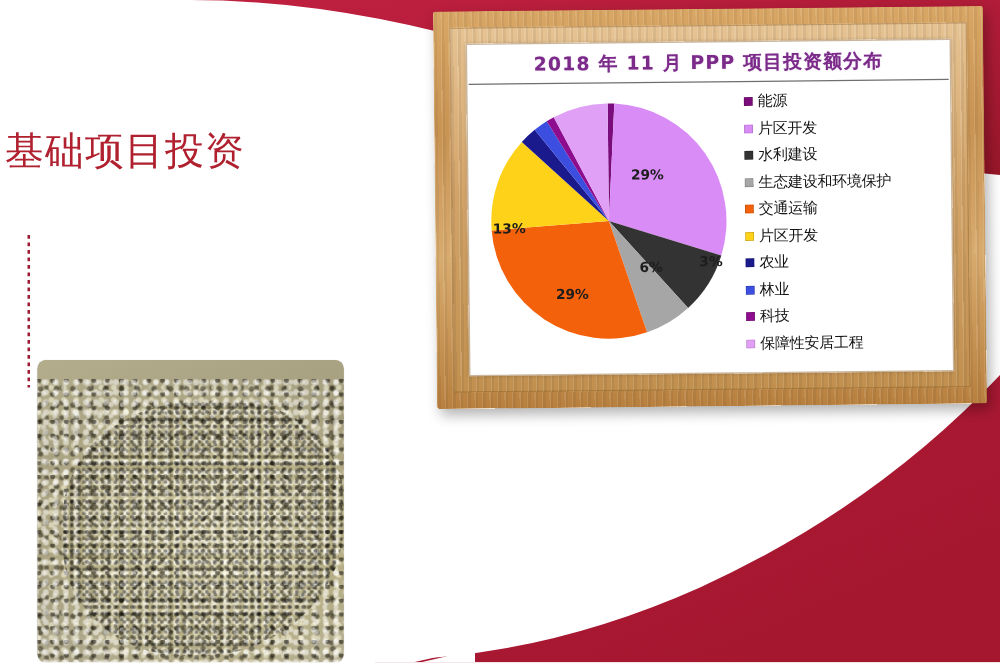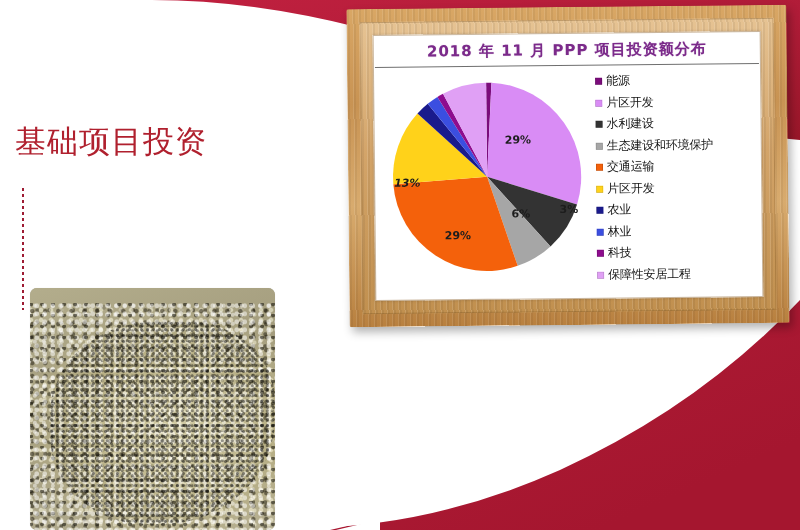--- a/index.html
+++ b/index.html
@@ -10,23 +10,22 @@
     overflow:hidden;
     position:relative;
   }
   #stage{position:absolute;inset:0;width:800px;height:530px;overflow:hidden;background:#fff;}
 
   
   .deco-layer{position:absolute;inset:0;pointer-events:none;}
 
   
   .headline{
-    position:absolute;left:15px;top:98px;width:340px;
+    position:absolute;left:4px;top:98px;width:340px;
     z-index:6;
-    margin-top:20px;
   }
   .headline-line{
     font-size:31px;
     line-height:46px;
     color:#b0202e;
     font-weight:400;
     letter-spacing:1px;
     white-space:nowrap;
     font-family:"DejaVu Sans","Liberation Sans",sans-serif;
   }
@@ -228,21 +227,21 @@
               <path d="M100 100 L3.23 106.70 A97 97 0 0 1 28.87 34.04 Z" fill="#ffd21a"></path>
               <path d="M100 100 L28.87 34.04 A97 97 0 0 1 39.59 24.11 Z" fill="#1a1a8c"></path>
               <path d="M100 100 L39.59 24.11 A97 97 0 0 1 49.58 17.14 Z" fill="#3b4ee0"></path>
               <path d="M100 100 L49.58 17.14 A97 97 0 0 1 55.42 13.85 Z" fill="#8e0c8e"></path>
               <path d="M100 100 L55.42 13.85 A97 97 0 0 1 100.00 3.00 Z" fill="#e0a0f5"></path>
             </svg>
         </div>
 
         <div class="pie-label" style="left:131px;top:66px;">29%</div>
         <div class="pie-label" style="left:70px;top:161px;">29%</div>
-        <div class="pie-label" style="left:20px;top:108px;font-style:italic;">13%</div>
+        <div class="pie-label" style="left:20px;top:108px;">13%</div>
         <div class="pie-label" style="left:137px;top:140px;">6%</div>
         <div class="pie-label" style="left:185px;top:136px;">3%</div>
 
         <div class="legend" id="legend">
             <div class="legend-item">
               <span class="legend-swatch" style="background: rgb(123, 12, 123);"></span>
               <span class="legend-label">能源</span>
             </div>
             <div class="legend-item">
               <span class="legend-swatch" style="background: rgb(217, 140, 245);"></span>

